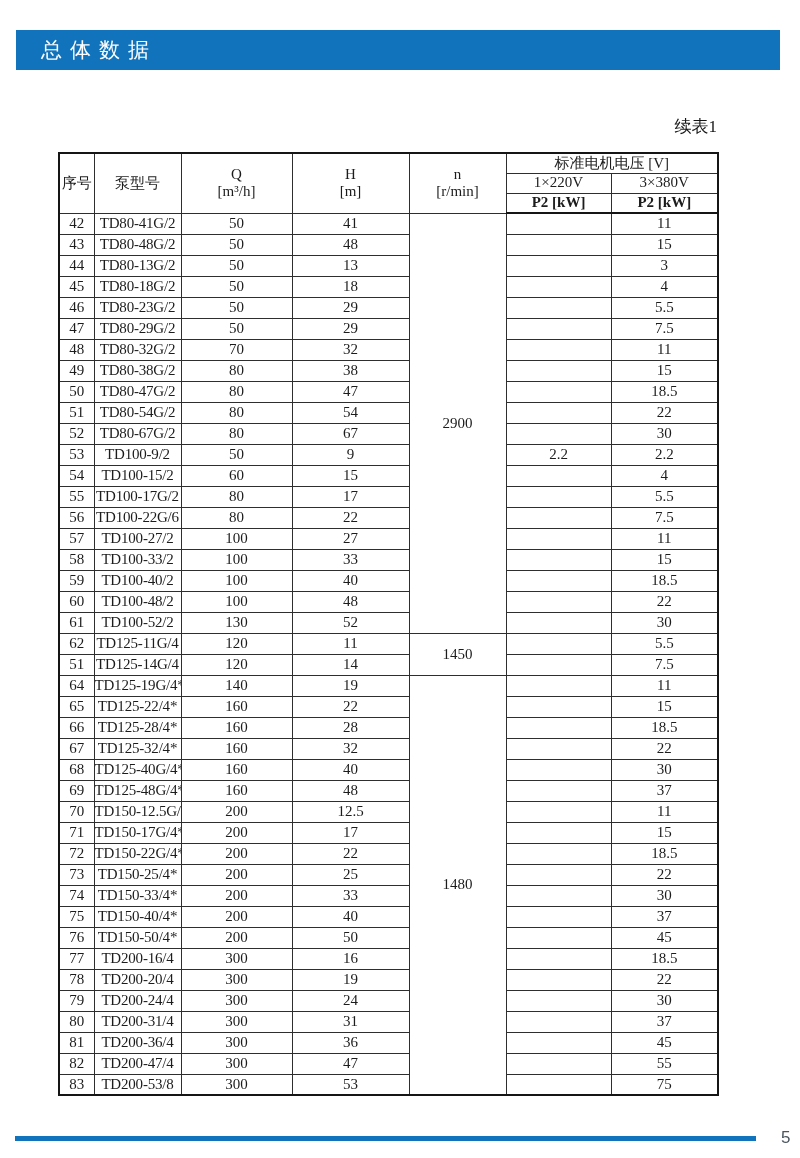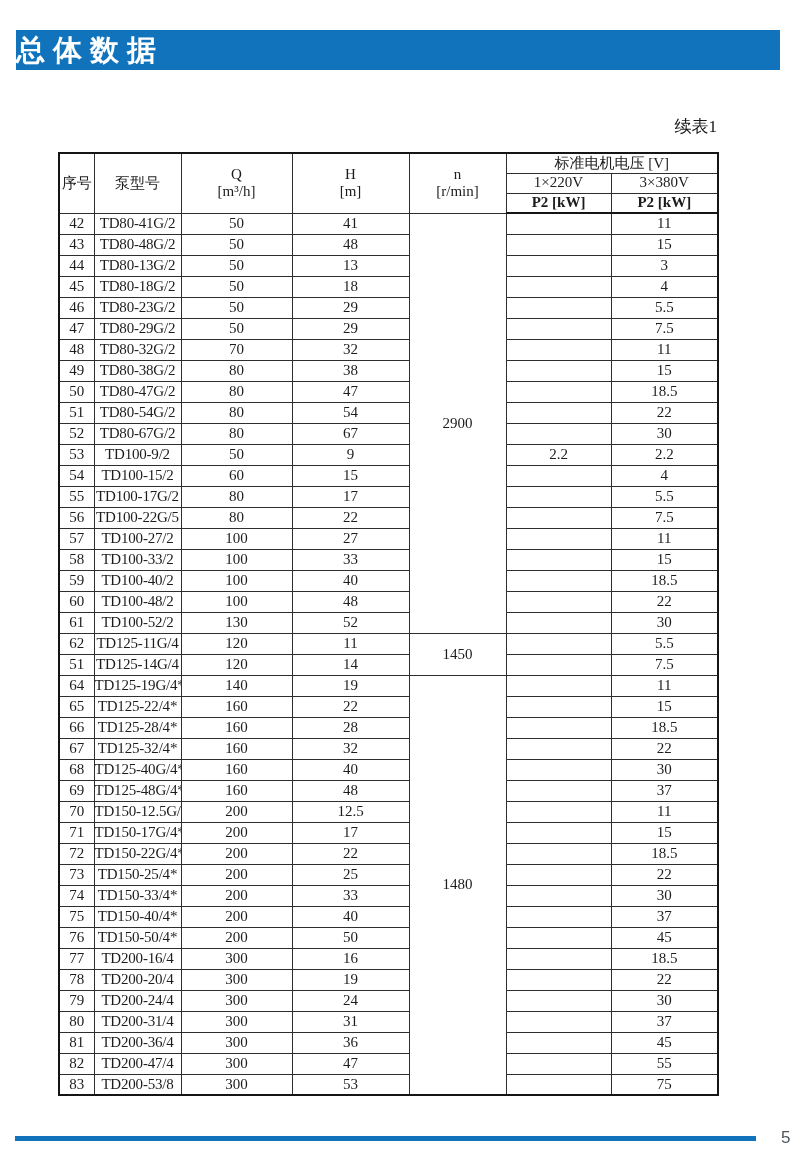--- a/index.html
+++ b/index.html
@@ -15,24 +15,25 @@
     overflow:hidden;
   }
   
   .banner{
     position:absolute;left:16px;top:30px;
     width:764px;height:40px;
     background:#1173bb;
   }
   .banner .banner-title{
     display:inline-block;
+    padding-left:25px;
     line-height:40px;
     font-family:"Liberation Sans","DejaVu Sans",sans-serif;
-    font-weight:bold;
-    font-size:29px;
+    font-weight:normal;
+    font-size:21px;
     letter-spacing:8px;
     color:#ffffff;
   }
   
   .caption{
     position:absolute;left:58px;top:115px;
     width:659px;
     text-align:right;
     font-size:17px;
     color:#151515;
@@ -240,21 +241,21 @@
         <tr>
           <td class="c-no">55</td>
           <td class="c-model">TD100-17G/2</td>
           <td class="c-num">80</td>
           <td class="c-num">17</td>
           <td class="c-num"></td>
           <td class="c-num">5.5</td>
         </tr>
         <tr>
           <td class="c-no">56</td>
-          <td class="c-model">TD100-22G/5</td>
+          <td class="c-model">TD100-22G/6</td>
           <td class="c-num">80</td>
           <td class="c-num">22</td>
           <td class="c-num"></td>
           <td class="c-num">7.5</td>
         </tr>
         <tr>
           <td class="c-no">57</td>
           <td class="c-model">TD100-27/2</td>
           <td class="c-num">100</td>
           <td class="c-num">27</td>

